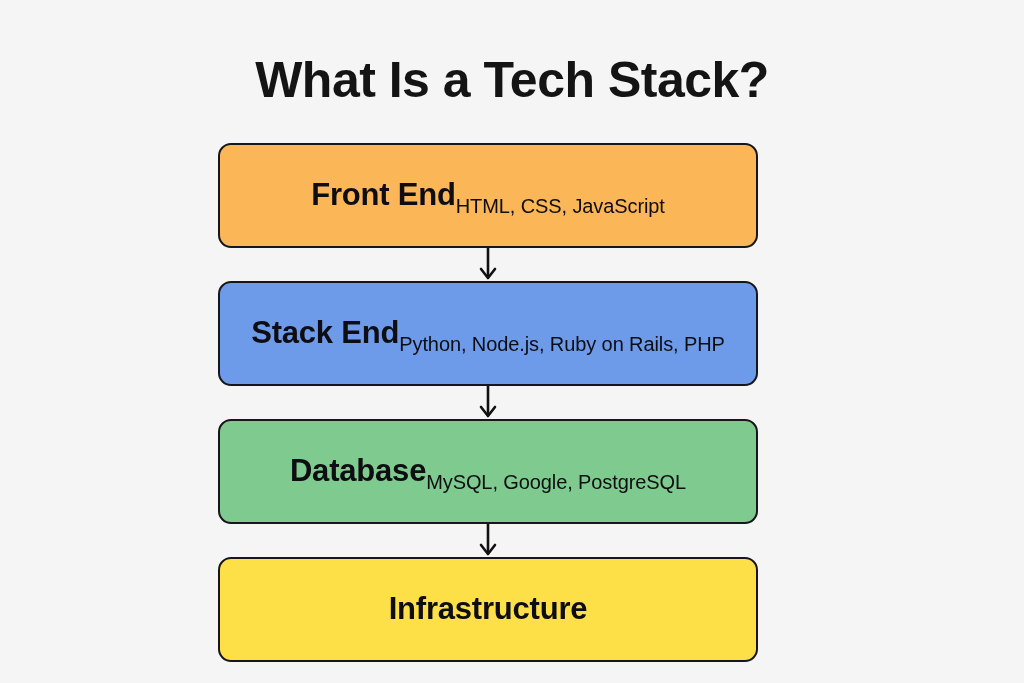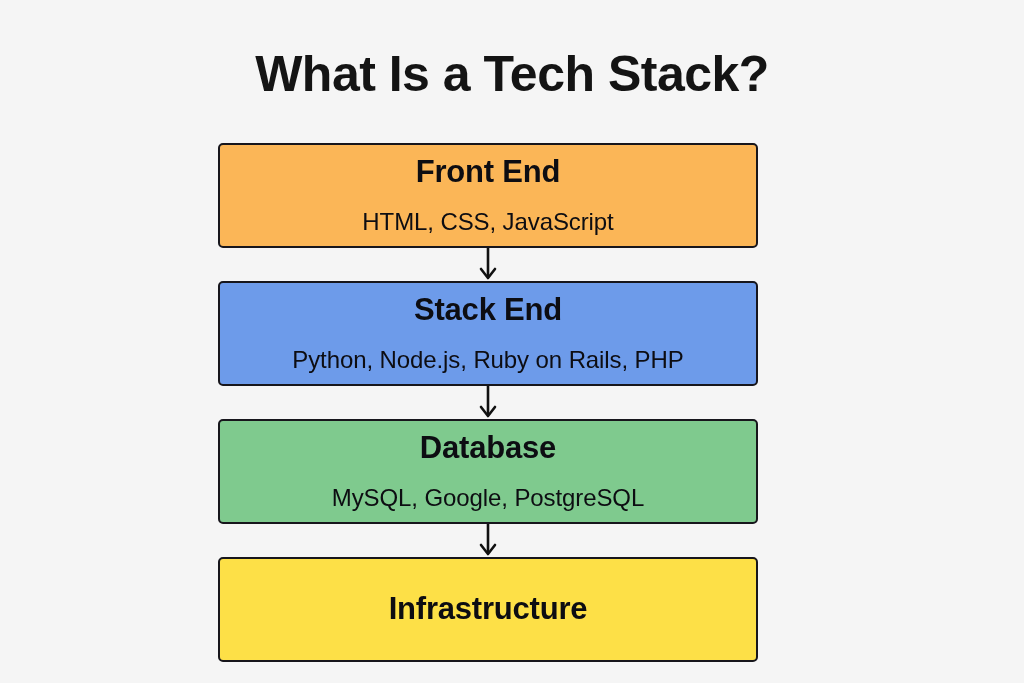--- a/index.html
+++ b/index.html
@@ -15,21 +15,21 @@
   }
   #canvas {
     position: relative;
     width: 1024px;
     height: 683px;
     background: #f5f5f5;
   }
   #page-title {
     position: absolute;
     left: 0;
-    top: 46px;
+    top: 52px;
     width: 1024px;
     text-align: center;
     font-size: 50px;
     font-weight: 700;
     letter-spacing: -0.5px;
     color: #141414;
     line-height: 1.15;
     white-space: nowrap;
   }
   #stack {
@@ -37,38 +37,37 @@
     left: 218px;
     top: 143px;
     width: 540px;
   }
   .layer-box {
     position: relative;
     box-sizing: border-box;
     width: 540px;
     height: 105px;
     border: 2px solid #17161c;
-    border-radius: 5px;
+    border-radius: 13px;
     display: flex;
-    flex-direction: column;
     align-items: center;
     justify-content: center;
     overflow: hidden;
   }
   .layer-title {
     font-size: 31px;
     font-weight: 700;
     color: #0d0d12;
     line-height: 1.1;
     letter-spacing: -0.2px;
     white-space: nowrap;
   }
   .layer-sub {
     margin-top: 20px;
-    font-size: 24px;
+    font-size: 20px;
     font-weight: 400;
     color: #0d0d12;
     line-height: 1.1;
     letter-spacing: -0.1px;
     white-space: nowrap;
   }
   .connector {
     position: relative;
     width: 540px;
     height: 33px;

